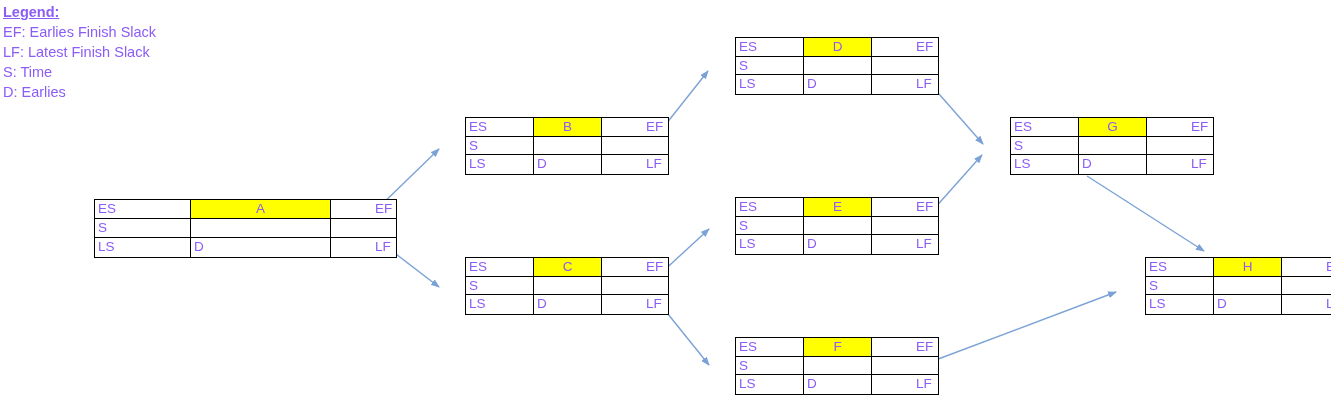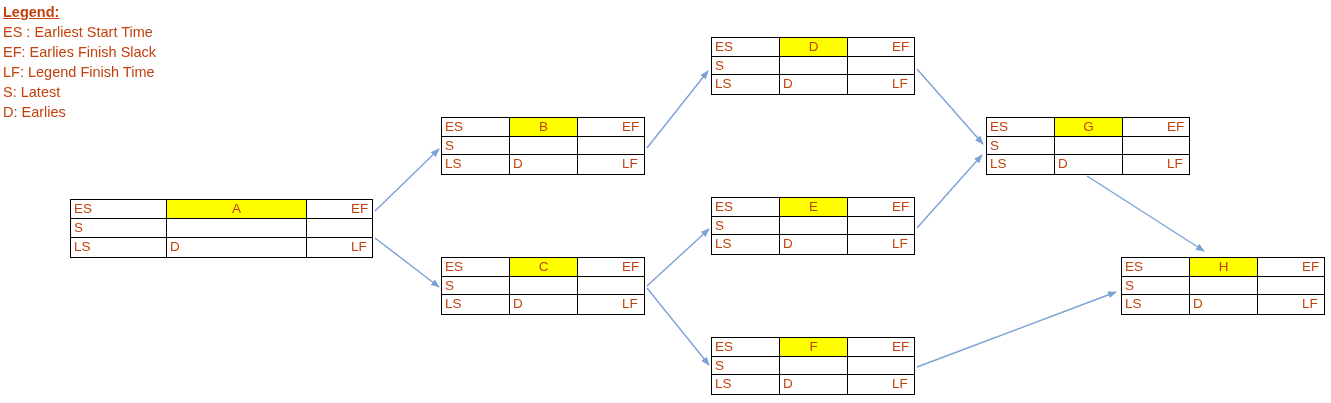--- a/index.html
+++ b/index.html
@@ -3,21 +3,21 @@
 <meta charset="utf-8">
 <style>
   html, body { margin: 0; padding: 0; background: #ffffff; }
   .canvas {
     position: relative;
     width: 1331px;
     height: 403px;
     background: #ffffff;
     overflow: hidden;
     font-family: "Liberation Sans", sans-serif;
-    color: #c2410c;
+    color: #8b5cf6;
   }
   .legend {
     position: absolute;
     left: 3px;
     top: 2px;
     font-size: 14.5px;
     line-height: 20px;
     white-space: nowrap;
   }
   .legend-title {
@@ -31,20 +31,21 @@
     height: 403px;
     pointer-events: none;
   }
   .node {
     position: absolute;
     display: grid;
     grid-template-rows: repeat(3, 1fr);
     border: 1px solid #000000;
     background: #ffffff;
     box-sizing: border-box;
+    margin-left: 24px;
   }
   .cell {
     border-right: 1px solid #000000;
     border-bottom: 1px solid #000000;
     font-size: 13.5px;
     line-height: 18px;
     padding-left: 3px;
     overflow: hidden;
     box-sizing: border-box;
   }
@@ -55,24 +56,23 @@
     padding-left: 0;
   }
 </style>
 </head>
 <body>
 
 <div class="canvas">
 
   <div class="legend">
     <div class="legend-title">Legend:</div>
-    <div class="legend-item">ES : Earliest Start Time</div>
     <div class="legend-item">EF: Earlies Finish Slack</div>
-    <div class="legend-item">LF: Legend Finish Time</div>
-    <div class="legend-item">S: Latest</div>
+    <div class="legend-item">LF: Latest Finish Slack</div>
+    <div class="legend-item">S: Time</div>
     <div class="legend-item">D: Earlies</div>
   </div>
 
   <svg id="edges-svg" xmlns="http://www.w3.org/2000/svg">
       <defs>
         <marker id="ah" markerWidth="9" markerHeight="7" refX="8" refY="3.5" orient="auto" markerUnits="userSpaceOnUse">
           <path d="M0,0 L9,3.5 L0,7 Z" fill="#7BA2D6"></path>
         </marker>
       </defs>
       <line x1="375" y1="211" x2="439" y2="149" stroke="#7BA2D6" stroke-width="1.4" marker-end="url(#ah)"></line>

